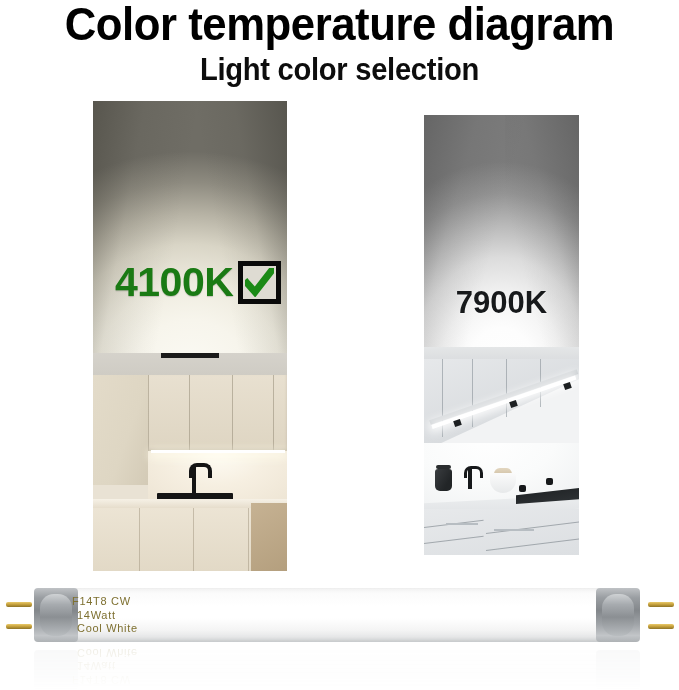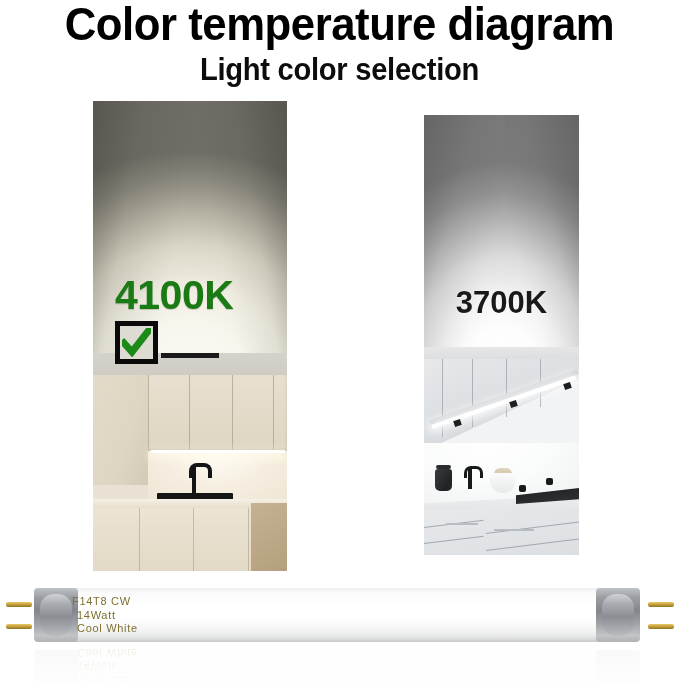--- a/index.html
+++ b/index.html
@@ -269,25 +269,24 @@
     clip-path: polygon(0 45%, 100% 0, 100% 70%, 0 100%);
   }
   .c-knob {
     position:absolute; width:7px; height:7px; background:#17191b; border-radius:2px;
   }
 
   
   #warm-label-row {
     position:absolute;
     left: 22px;
-    top: 174px;
+    top: 160px;
     display:flex;
-    align-items:flex-start;
+    align-items:center;
     gap: 5px;
-    flex-direction: column;
   }
   #warm-temp-label {
     font-family: "Liberation Sans", sans-serif;
     font-weight: bold;
     font-size: 41px;
     line-height: 1;
     color: #1a7a14;
     letter-spacing: -0.5px;
     text-shadow: 0 1px 1px rgba(0,0,0,0.18);
   }
@@ -473,21 +472,21 @@
     <div class="c-knob" style="left:122px; top:131px;"></div>
     <div class="c-lowercabs"></div>
     <div class="c-drawerline" style="left:0; top:180px; width:60px; transform:rotate(-7deg);"></div>
     <div class="c-drawerline" style="left:0; top:196px; width:60px; transform:rotate(-7deg);"></div>
     <div class="c-drawerline" style="left:62px; top:186px; width:95px; transform:rotate(-7deg);"></div>
     <div class="c-drawerline" style="left:62px; top:203px; width:95px; transform:rotate(-7deg);"></div>
     <div class="c-handle" style="left:22px; top:176px; width:32px;"></div>
     <div class="c-handle" style="left:70px; top:182px; width:40px;"></div>
   </div>
 
-  <div id="cool-temp-label">3700K</div>
+  <div id="cool-temp-label">7900K</div>
 </div>
 
 <div id="tube-assembly">
   <div id="tube-glass"></div>
 
   <div class="tube-cap" id="tube-cap-left">
     <div class="tube-cap-inner"></div>
   </div>
   <div class="tube-cap" id="tube-cap-right">
     <div class="tube-cap-inner"></div>

